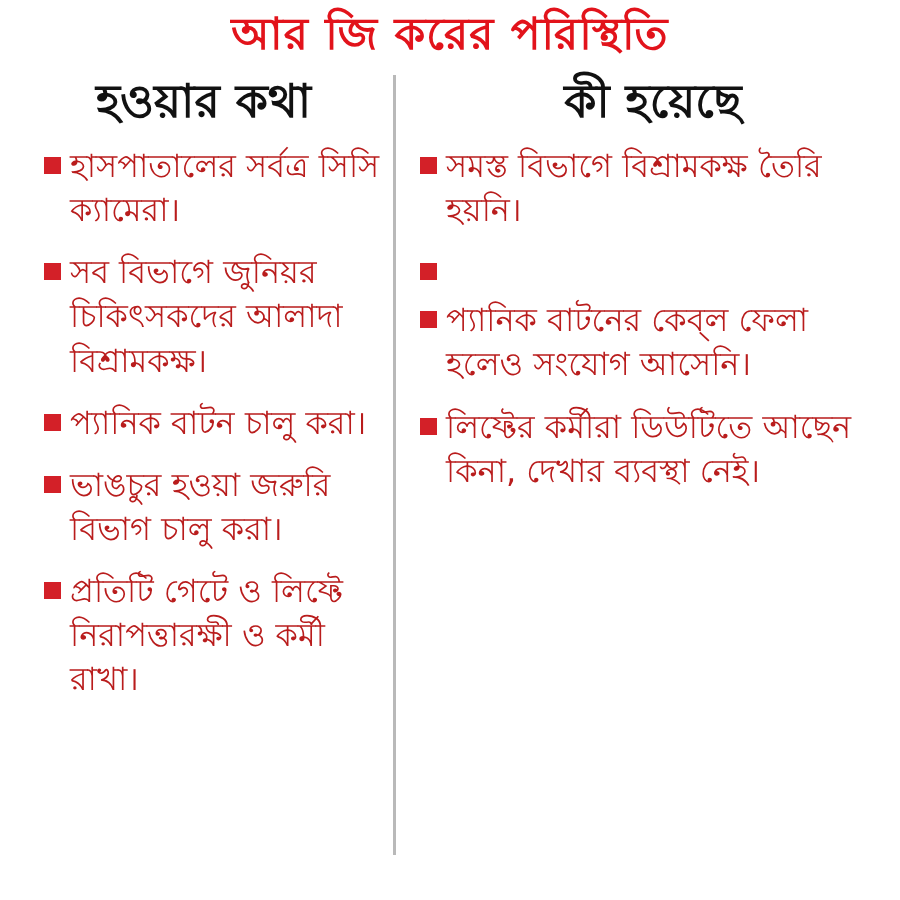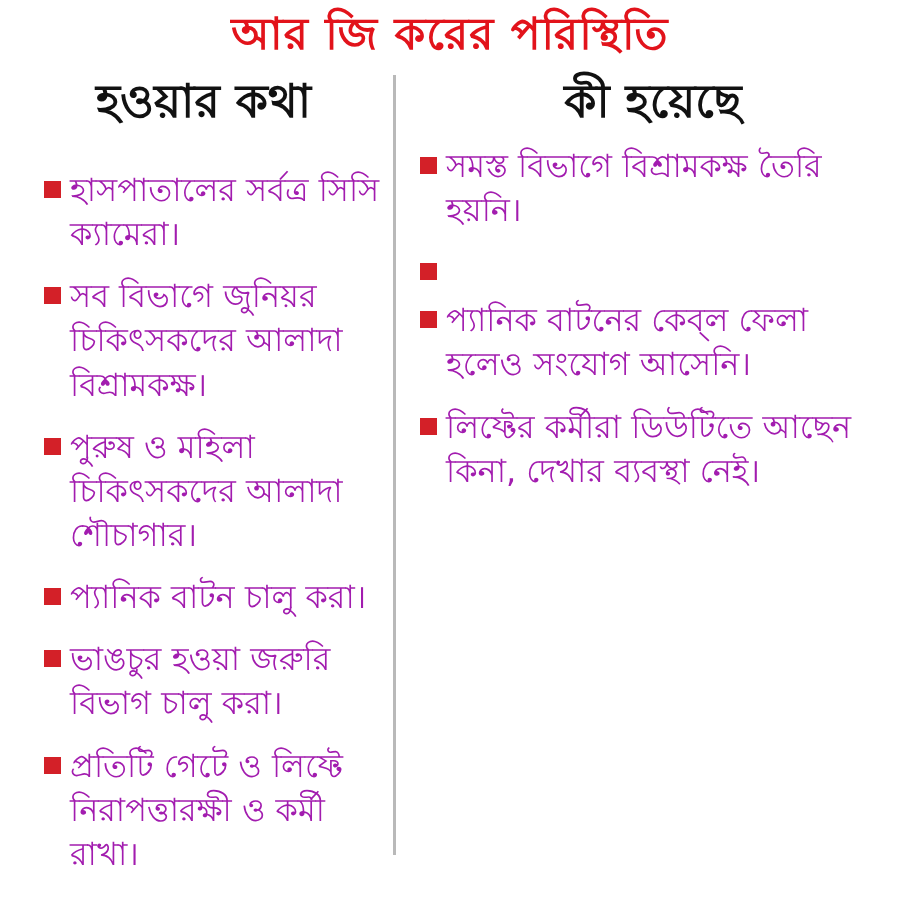--- a/index.html
+++ b/index.html
@@ -32,21 +32,20 @@
     height: 780px;
   }
   .col {
     display: flex;
     flex-direction: column;
   }
   .col-left {
     width: 396px;
     border-right: 3px solid var(--divider-gray, #b9b9b9);
     padding: 0 10px 0 44px;
-    gap: 24px;
   }
   .col-right {
     width: 504px;
     padding: 0 14px 0 24px;
   }
   .col-header {
     font-size: 46px;
     font-weight: bold;
     color: #111111;
     text-align: center;
@@ -68,21 +67,21 @@
     width: 17px;
     height: 17px;
     margin-top: 13px;
     margin-right: 9px;
     background: var(--bullet-red, #d32028);
   }
   .item-text {
     font-size: 32px;
     line-height: 1.38;
     font-weight: 500;
-    color: #a21caf;
+    color: #b91c1c;
   }
 </style>
 </head>
 <body>
 
 <div class="page">
 
   <div class="headline">আর জি করের পরিস্থিতি</div>
 
   <div class="columns">
@@ -90,24 +89,20 @@
     <div class="col col-left">
       <div class="col-header">হওয়ার কথা</div>
       <div class="items">
         <div class="item">
           <span class="bullet"></span>
           <span class="item-text">হাসপাতালের সর্বত্র সিসি ক্যামেরা।</span>
         </div>
         <div class="item">
           <span class="bullet"></span>
           <span class="item-text">সব বিভাগে জুনিয়র চিকিৎসকদের আলাদা বিশ্রামকক্ষ।</span>
-        </div>
-        <div class="item">
-          <span class="bullet"></span>
-          <span class="item-text">পুরুষ ও মহিলা চিকিৎসকদের আলাদা শৌচাগার।</span>
         </div>
         <div class="item">
           <span class="bullet"></span>
           <span class="item-text">প্যানিক বাটন চালু করা।</span>
         </div>
         <div class="item">
           <span class="bullet"></span>
           <span class="item-text">ভাঙচুর হওয়া জরুরি বিভাগ চালু করা।</span>
         </div>
         <div class="item">

